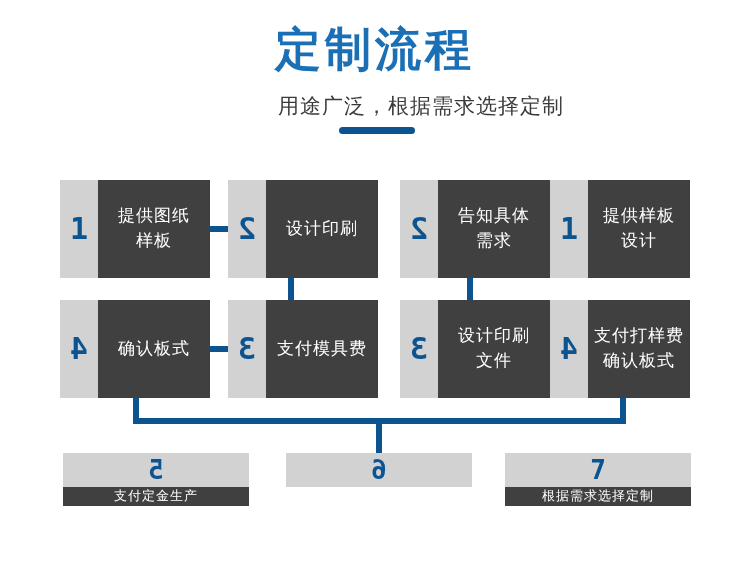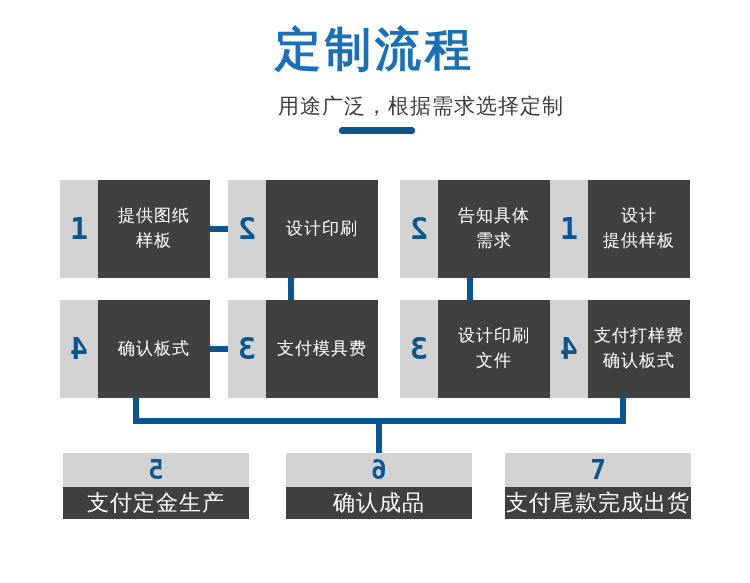--- a/index.html
+++ b/index.html
@@ -58,21 +58,21 @@
   }
 
   
   .step-b{position:absolute;display:flex;flex-direction:column;}
   .step-b .num-panel{
     height:34px;
     font-size:26px;
   }
   .step-b .body-panel{
     height:62px;
-    font-size:22px;
+    font-size:13px;
   }
 
   
   .conn{position:absolute;background:#0b5490;}
 </style>
 </head>
 <body>
 
 <div id="stage">
 
@@ -131,22 +131,22 @@
       </div>
     </div>
   </div>
 
   <div class="step" style="left:550px;top:180px;width:140px;height:98px;">
     <div class="num-panel" style="width:38px;">
       <span>1</span>
     </div>
     <div class="body-panel">
       <div>
+        <div>提供样板</div>
         <div>设计</div>
-        <div>提供样板</div>
       </div>
     </div>
   </div>
 
   <div class="step" style="left:60px;top:300px;width:150px;height:98px;">
     <div class="num-panel mirrored" style="width:38px;">
       <span>4</span>
     </div>
     <div class="body-panel">
       <div>
@@ -196,27 +196,24 @@
     </div>
     <div class="body-panel">
       <span>支付定金生产</span>
     </div>
   </div>
 
   <div class="step-b" style="left:286px;top:453px;width:186px;">
     <div class="num-panel mirrored">
       <span>6</span>
     </div>
-    <div class="body-panel">
-      <span>确认成品</span>
-    </div>
   </div>
 
   <div class="step-b" style="left:505px;top:453px;width:186px;">
     <div class="num-panel">
       <span>7</span>
     </div>
     <div class="body-panel">
-      <span>支付尾款完成出货</span>
+      <span>根据需求选择定制</span>
     </div>
   </div>
 
 </div>
 
 </body></html>

